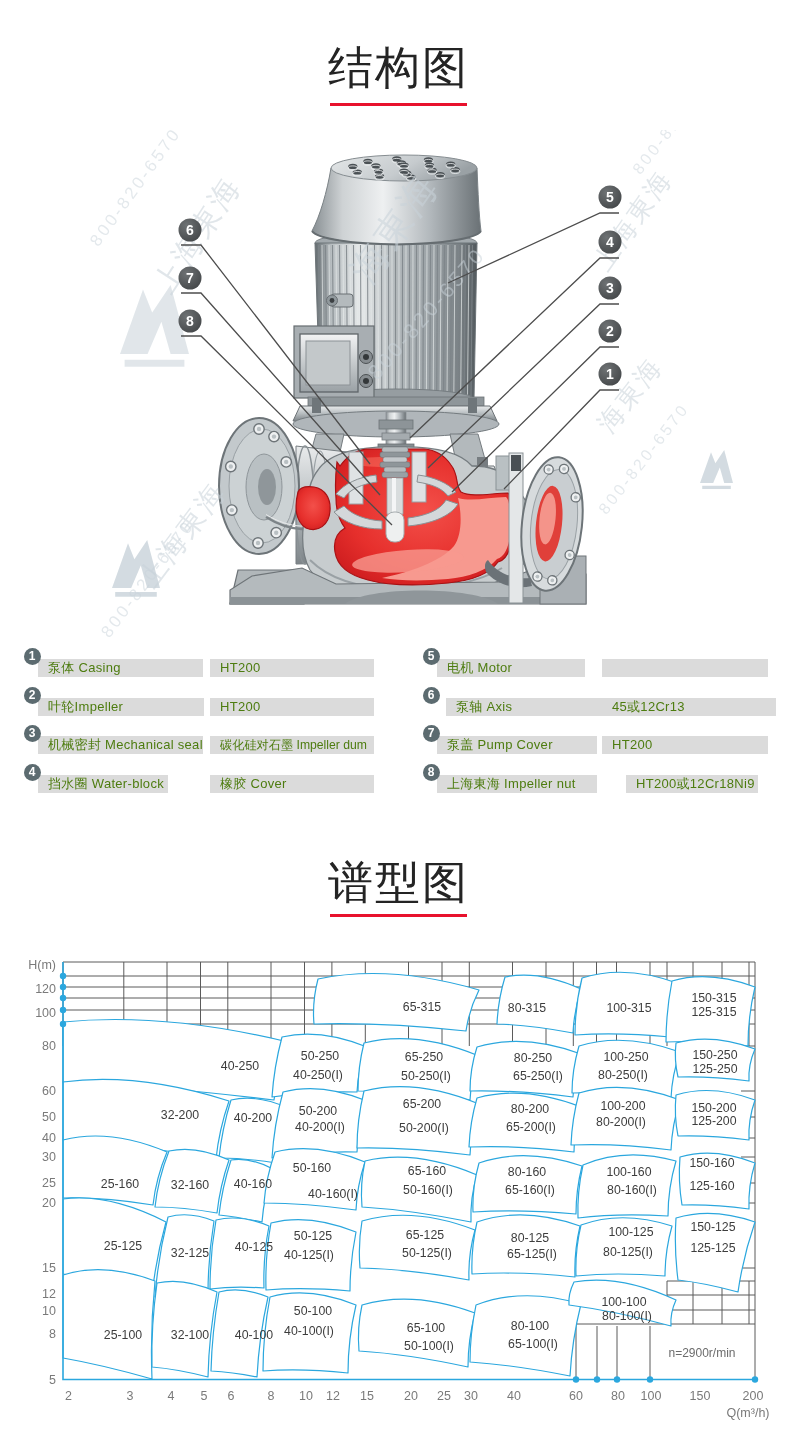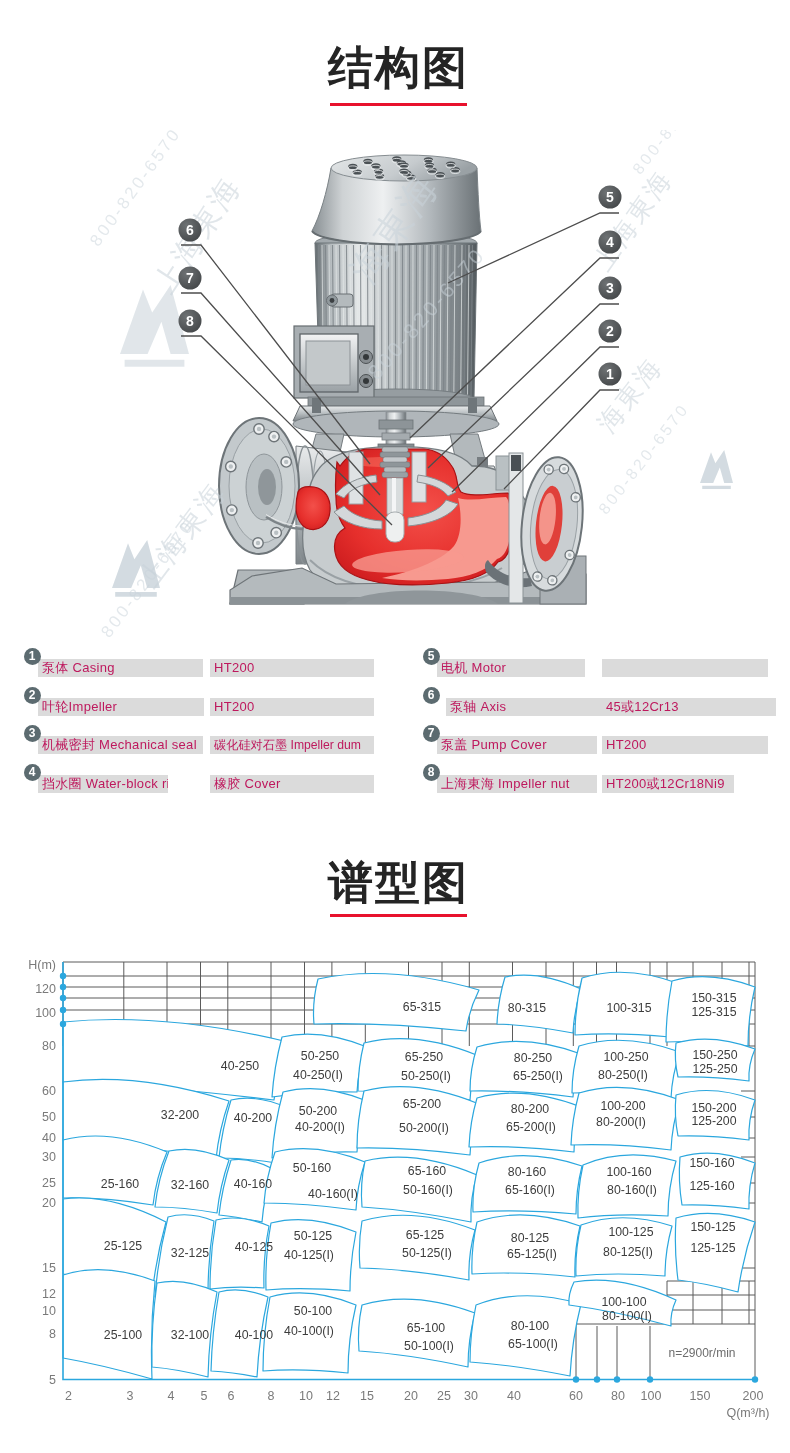--- a/index.html
+++ b/index.html
@@ -1,22 +1,22 @@
 <!DOCTYPE html>
 <html><head><meta charset="utf-8">
 <style>
 html,body{margin:0;padding:0;background:#fff;width:790px;height:1453px;position:relative;
 font-family:"Liberation Sans",sans-serif;overflow:hidden}
-.title{position:absolute;width:790px;text-align:center;font-weight:bold;font-size:45px;
+.title{position:absolute;width:790px;text-align:center;font-weight:normal;font-size:45px;
 color:#242424;letter-spacing:2px}
 .rline{position:absolute;left:330px;width:137px;height:3px;background:#e8112d}
 .badge{position:absolute;width:17px;height:17px;border-radius:50%;background:#5c6b70;
 color:#fff;font-size:12px;font-weight:bold;text-align:center;line-height:17px;z-index:3}
-.cell{position:absolute;height:18px;background:#dbdbdb;color:#be185d;font-size:13px;
-line-height:18.5px;padding-left:4px;box-sizing:border-box;white-space:nowrap;letter-spacing:0.3px;overflow:hidden}
+.cell{position:absolute;height:18px;background:#dbdbdb;color:#4d7c0f;font-size:13px;
+line-height:18.5px;padding-left:10px;box-sizing:border-box;white-space:nowrap;letter-spacing:0.3px;overflow:hidden}
 </style></head>
 <body>
 <div class="title" style="top:38px;text-indent:7px">结构图</div>
 <div class="rline" style="top:103px"></div>
 <svg width="790" height="515" viewBox="0 130 790 515" style="position:absolute;left:0;top:130px">
 <defs>
 <linearGradient id="finG" x1="0" y1="0" x2="1" y2="0">
  <stop offset="0" stop-color="#636b6f"></stop>
         <stop offset="0.10" stop-color="#b7bdc0"></stop>
  <stop offset="0.28" stop-color="#e6e9ea"></stop>
@@ -265,21 +265,21 @@
 <div class="cell" style="left:437px;top:659px;width:148px">电机 Motor</div>
 <div class="cell" style="left:602px;top:659px;width:166px"></div>
 <div class="badge" style="left:422.5px;top:686.7px">6</div>
 <div class="cell" style="left:446px;top:698px;width:176px">泵轴 Axis</div>
 <div class="cell" style="left:602px;top:698px;width:174px">45或12Cr13</div>
 <div class="badge" style="left:422.5px;top:725.4000000000001px">7</div>
 <div class="cell" style="left:437px;top:736px;width:160px">泵盖 Pump Cover</div>
 <div class="cell" style="left:602px;top:736px;width:166px">HT200</div>
 <div class="badge" style="left:422.5px;top:764.1000000000001px">8</div>
 <div class="cell" style="left:437px;top:775px;width:160px">上海東海 Impeller nut</div>
-<div class="cell" style="left:602px;top:775px;width:132px">HT200或12Cr18Ni9</div>
+<div class="cell" style="left:626px;top:775px;width:132px">HT200或12Cr18Ni9</div>
 <div class="title" style="top:853px;text-indent:7px">谱型图</div>
 <div class="rline" style="top:914px"></div>
 <svg width="790" height="523" viewBox="0 930 790 523" style="position:absolute;left:0;top:930px">
 <rect x="0" y="930" width="790" height="523" fill="#fff"></rect>
 <path d="M63.0,962.0 H755.0 M63.0,976 H755.0 M63.0,987 H755.0 M63.0,998 H755.0 M63.0,1010 H755.0 M63.0,1024 H755.0 M63.0,962.0 V1046 M123.8,962.0 V1046 M167.0,962.0 V1046 M200.5,962.0 V1046 M227.8,962.0 V1046 M271.0,962.0 V1046 M304.5,962.0 V1046 M331.9,962.0 V1046 M365.3,962.0 V1046 M408.5,962.0 V1046 M442.0,962.0 V1046 M469.3,962.0 V1046 M512.5,962.0 V1046 M546.0,962.0 V1046 M573.3,962.0 V1046 M596.5,962.0 V1046 M616.5,962.0 V1046 M650.0,962.0 V1046 M667,962.0 V1046 M693,962.0 V1046 M722,962.0 V1046 M749,962.0 V1046 M755.0,962.0 V1379.5 M576,1326 V1379.5 M597,1326 V1379.5 M617,1326 V1379.5 M650,1326 V1379.5 M667,1281 V1324 M693,1281 V1324 M722,1281 V1324 M749,1281 V1324 M667,1281 H755.0 M667,1295 H755.0 M667,1310 H755.0 M576,1324 H755.0 M741,1046 H755.0 M741,1091 H755.0 M741,1117 H755.0 M741,1138 H755.0 M741,1157 H755.0 M741,1183 H755.0 M741,1203 H755.0 M741,1268 H755.0" stroke="#5b5b5b" stroke-width="1" fill="none"></path>
 <path d="M318,979 Q390,964 479,990 Q469,1010 466,1031 Q382,1022 314,1024 Q312,1002 318,979 Z" fill="#fff" stroke="#2ba7de" stroke-width="1.2" stroke-linejoin="round"></path>
 <path d="M505,977 Q539,970 581,989 Q574,1011 573,1033 Q531,1025 497,1024 Q498,1000 505,977 Z" fill="#fff" stroke="#2ba7de" stroke-width="1.2" stroke-linejoin="round"></path>
 <path d="M582,978 Q626,964 680,984 Q672,1010 670,1037 Q618,1032 575,1035 Q575,1006 582,978 Z" fill="#fff" stroke="#2ba7de" stroke-width="1.2" stroke-linejoin="round"></path>
 <path d="M672,981 Q709,970 755,987 Q748,1016 748,1046 Q703,1040 666,1042 Q666,1012 672,981 Z" fill="#fff" stroke="#2ba7de" stroke-width="1.2" stroke-linejoin="round"></path>
 <path d="M63,1022 Q164,1012 288,1042 Q278,1071 274,1100 Q158,1086 63,1082 Z" fill="#fff" stroke="#2ba7de" stroke-width="1.2" stroke-linejoin="round"></path>

